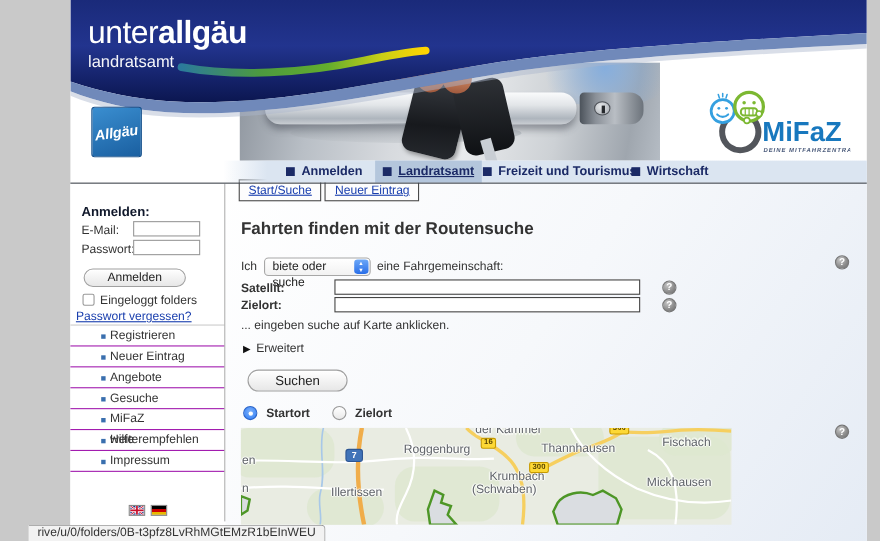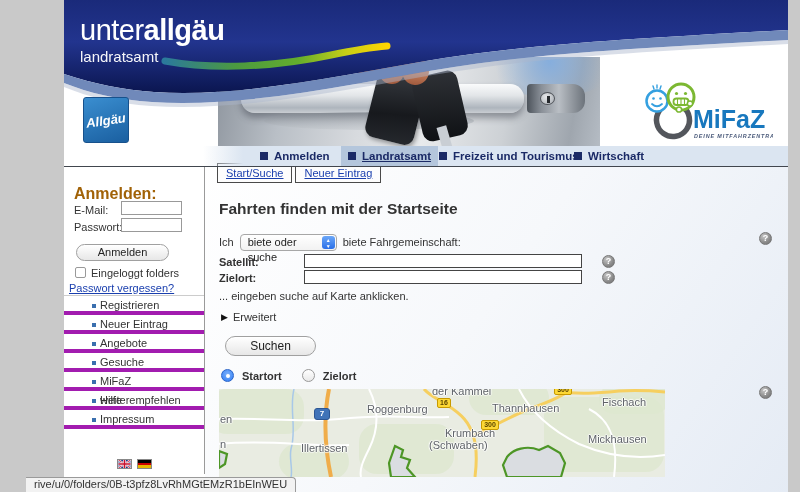--- a/index.html
+++ b/index.html
@@ -56,34 +56,34 @@
     font-size:11.5px; font-weight:bold; color:#1b2a66; cursor:pointer; }
   .navitem .sq { width:8px; height:8px; background:#1b2a66; }
   .navitem.active { background:#b4c6dc; padding:0 7px; }
   .navitem.active .lbl { text-decoration:underline; }
   .n1 { left:57px; } .n2 { left:138px; } .n3 { left:236px; } .n4 { left:371px; }
   .headrule { position:absolute; left:0; top:166px; width:724px; height:1px; background:#41464e; z-index:4; }
 
   
   .sidebar { position:absolute; left:0; top:167px; width:140px; height:325px; background:#fff; font-size:11px; color:#333; }
   .sb-divider { position:absolute; left:140px; top:167px; width:1px; height:307px; background:#9a9a9a; }
-  .sb-title { position:absolute; left:10px; top:18px; font-size:16px; font-weight:bold; color:#a16207; }
+  .sb-title { position:absolute; left:10px; top:18px; font-size:12px; font-weight:bold; color:#0f172a; }
   .sb-lab-email { position:absolute; left:10px; top:37px; }
   .sb-lab-pw { position:absolute; left:10px; top:54px; }
   .sb-input { position:absolute; left:57px; width:61px; height:14px; border:1px solid #999; font-size:11px; padding:0 2px; background:#fff; }
   .sb-in-email { top:34px; } .sb-in-pw { top:51px; }
   .pill-btn { border:1px solid #a0a0a0; border-radius:9px; background:linear-gradient(#ffffff,#e7e7e7);
     box-shadow:inset 0 1px 0 #fff; font-size:11px; color:#222; text-align:center; cursor:pointer;
     font-family:"Liberation Sans","DejaVu Sans",sans-serif; }
   .sb-btn { position:absolute; left:12px; top:77px; width:93px; height:17px; line-height:15px; }
   .sb-check { position:absolute; left:11px; top:100px; width:11px; height:11px; border:1px solid #999; border-radius:2px; background:#fff; cursor:pointer; }
   .sb-check-lbl { position:absolute; left:27px; top:100px; }
   .sb-forgot { position:absolute; left:5px; top:115px; color:#1a3fae; text-decoration:underline; cursor:pointer; }
   .sb-menu { position:absolute; left:0; top:128px; width:140px; border-top:1px solid #ccc; }
-  .sb-item { position:relative; height:19px; line-height:19px; border-bottom:4px solid #a21caf; padding-left:36px; cursor:pointer; color:#333; }
+  .sb-item { position:relative; height:19px; line-height:19px; border-bottom:1px solid #a21caf; padding-left:36px; cursor:pointer; color:#333; }
   .sb-item .bullet { position:absolute; left:28px; top:8px; width:4px; height:4px; background:#3a6fae; }
   .sb-item.active { font-weight:bold; color:#16254f; }
   .flags { position:absolute; left:53px; top:292px; display:flex; gap:5px; }
   .flag { width:15px; height:10px; border:1px solid #888; cursor:pointer; }
   .flag-de { background:linear-gradient(#000 33%,#cc0000 33%,#cc0000 66%,#e8b800 66%); }
 
   
   .main { position:absolute; left:141px; top:152px; width:583px; height:407px;
     background:linear-gradient(125deg,#ffffff 0%,#f6f8fb 45%,#e3eaf4 100%); font-size:11px; color:#333; }
   .tabs { position:absolute; left:12px; top:11px; display:flex; gap:3px; }
@@ -281,29 +281,29 @@
       <div class="flag flag-de"></div>
     </div>
   </div>
   <div class="sb-divider"></div>
 
   <div class="main">
     <div class="tabs">
       <div class="tab"><span>Start/Suche</span></div>
       <div class="tab"><span>Neuer Eintrag</span></div>
     </div>
-    <div class="heading">Fahrten finden mit der Startseite</div>
+    <div class="heading">Fahrten finden mit der Routensuche</div>
 
     <div class="sentence">
       <span>Ich</span>
       <div class="mode-select">
         <span>biete oder suche</span>
         <span class="stepper">▲<br>▼</span>
       </div>
-      <span>biete Fahrgemeinschaft:</span>
+      <span>eine Fahrgemeinschaft:</span>
     </div>
     <div class="help-icon h-top">?</div>
 
     <div class="fld-lab lab-start">Satellit:</div>
     <input class="fld-input in-start" type="text" value="" style="">
     <div class="help-icon h-start">?</div>
 
     <div class="fld-lab lab-dest">Zielort:</div>
     <input class="fld-input in-dest" type="text" value="" style="">
     <div class="help-icon h-dest">?</div>

